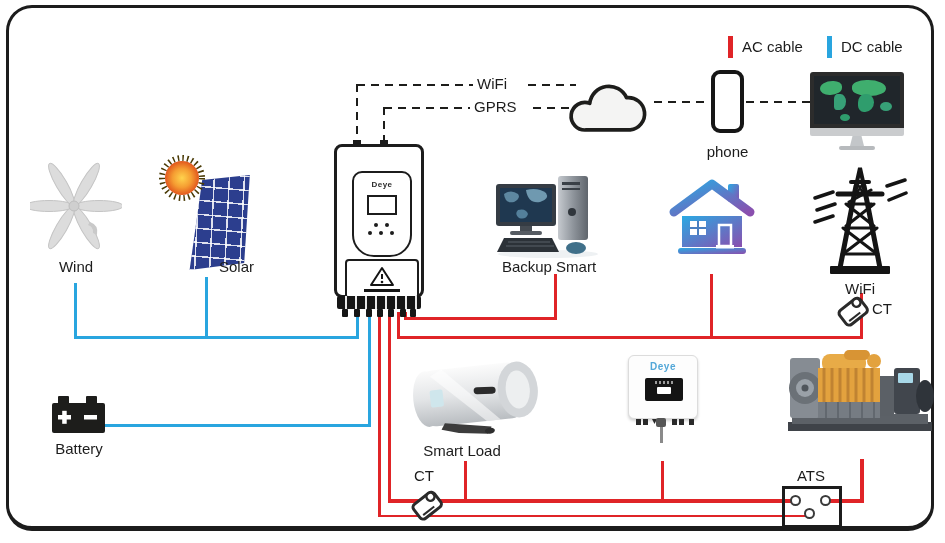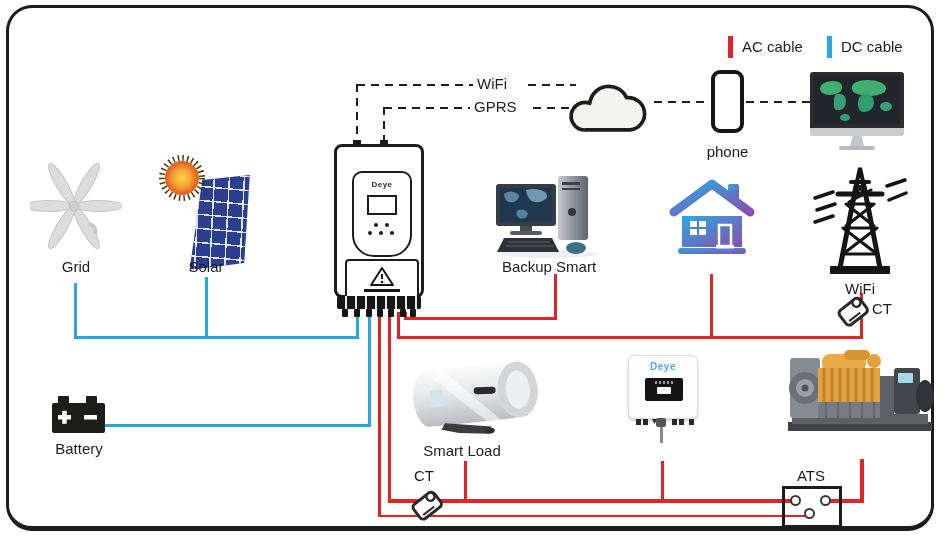--- a/index.html
+++ b/index.html
@@ -144,37 +144,37 @@
       <ellipse cx="69" cy="58" rx="24" ry="5.5" transform="rotate(0 44 58)"></ellipse>
       <ellipse cx="69" cy="58" rx="24" ry="5.5" transform="rotate(60 44 58)"></ellipse>
       <ellipse cx="69" cy="58" rx="24" ry="5.5" transform="rotate(120 44 58)"></ellipse>
       <ellipse cx="69" cy="58" rx="24" ry="5.5" transform="rotate(180 44 58)"></ellipse>
       <ellipse cx="69" cy="58" rx="24" ry="5.5" transform="rotate(240 44 58)"></ellipse>
       <ellipse cx="69" cy="58" rx="24" ry="5.5" transform="rotate(300 44 58)"></ellipse>
     </g>
     <circle cx="44" cy="58" r="5" fill="#cfcfcf" stroke="#bdbdbd"></circle>
     <path d="M60 74 q9 3 7 13 l-4 -2 q1 -6 -5 -8 z" fill="#c9c9c9"></path>
   </svg>
-  <div class="lbl" style="left:33px;top:258px;width:86px;">Grid</div>
+  <div class="lbl" style="left:33px;top:258px;width:86px;">Wind</div>
 
   <div class="abs" style="left:156px;top:152px;width:100px;height:118px;">
     <div class="solar-panel"></div>
     <svg class="abs" style="left:0;top:0;" width="52" height="52" viewBox="0 0 52 52">
       <defs>
         <radialGradient id="sunG">
             <stop offset="0%" stop-color="#ffd34d"></stop>
             <stop offset="55%" stop-color="#f59d32"></stop>
             <stop offset="100%" stop-color="#e2571d"></stop>
           </radialGradient>
       </defs>
       <circle cx="26" cy="26" r="20" fill="none" class="sun-spikes" stroke-width="6" stroke-dasharray="1.5 3.2"></circle>
       <circle cx="26" cy="26" r="17" fill="url(#sunG)"></circle>
     </svg>
   </div>
-  <div class="lbl" style="left:158px;top:258px;width:96px;">Solar</div>
+  <div class="lbl" style="left:158px;top:258px;width:96px;text-align:right;">Solar</div>
 
   <div class="inv">
     <div class="inv-nub" style="left:19px;"></div>
     <div class="inv-nub" style="left:46px;"></div>
     <div class="inv-body">
       <div class="inv-badge">
         <div class="inv-brand">Deye</div>
         <div class="inv-display"></div>
         <div class="inv-dot" style="left:20px;top:50px;"></div>
         <div class="inv-dot" style="left:31px;top:50px;"></div>

